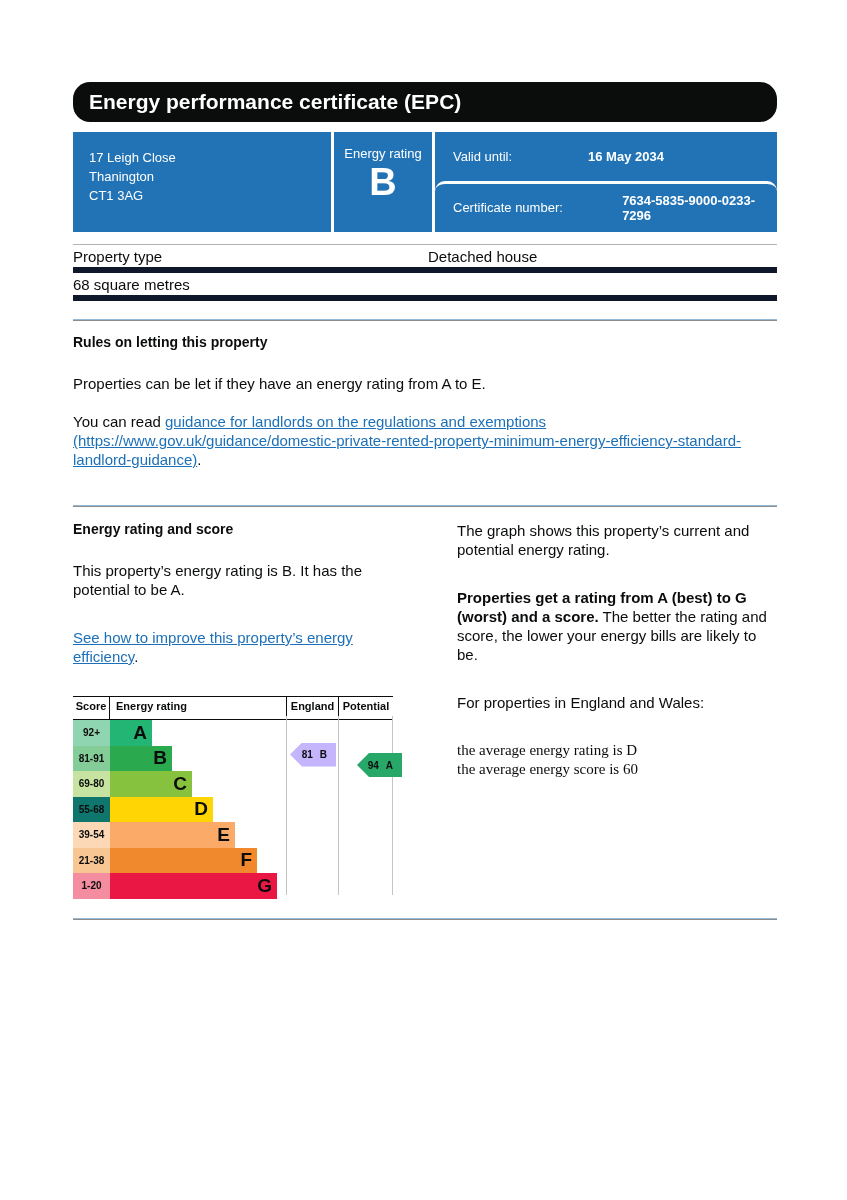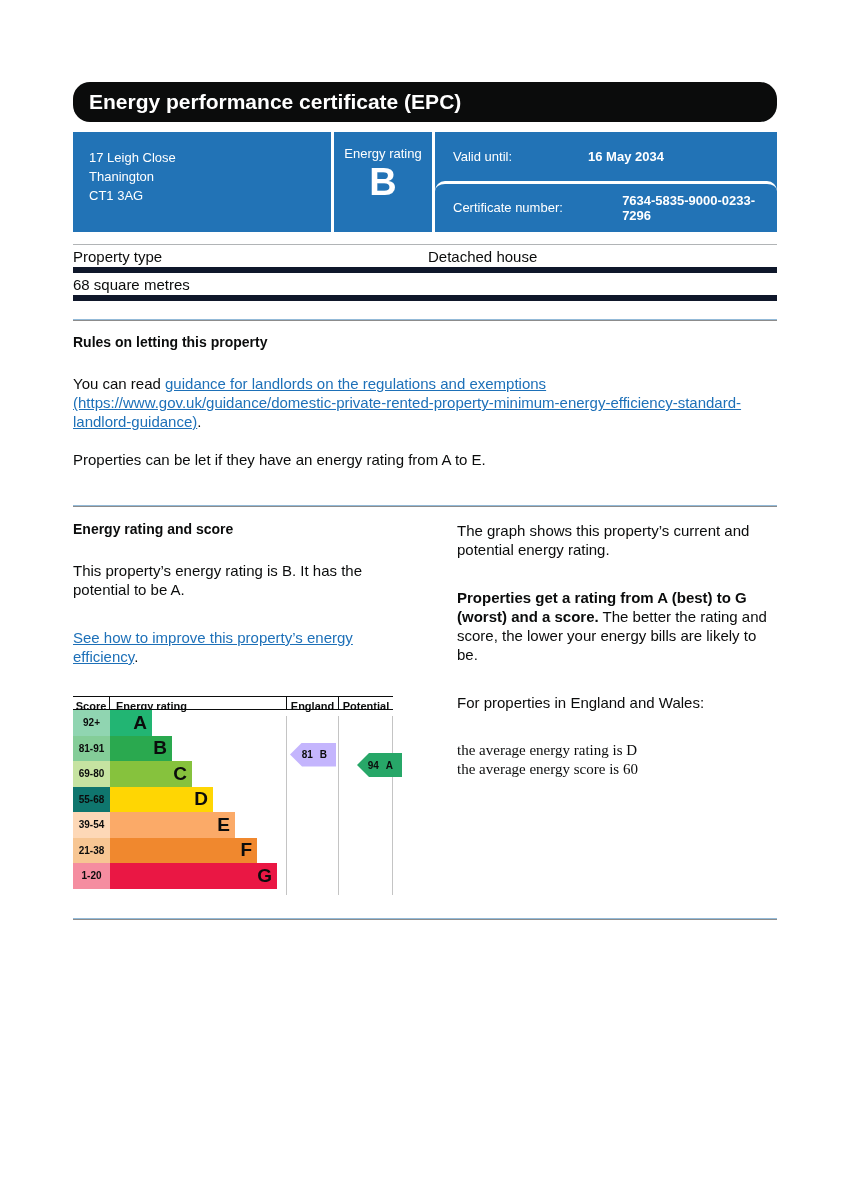--- a/index.html
+++ b/index.html
@@ -109,21 +109,21 @@
   .col-left .p-improve { width: 322px; margin-bottom: 30px; }
   .col-right p { margin-bottom: 29px; }
   .col-right .p-avg { margin-bottom: 0; font-family: Liberation Serif, serif; }
 
   .after-cols { margin-top: 23px; margin-bottom: 0; }
 
   
   .chart { position: relative; width: 320px; height: 199px; font-size: 0; }
   .chart-header {
     display: flex;
-    height: 14px;
+    height: 24px;
     border-top: 1px solid #0b0c0c;
     border-bottom: 1px solid #0b0c0c;
     font-size: 11px;
     font-weight: bold;
     align-items: flex-start;
   }
   .ch-score   { width: 37px;  text-align: center; border-right: 1px solid #0b0c0c; height: 100%; line-height: 18px; }
   .ch-rating  { width: 177px; padding-left: 6px;  border-right: 1px solid #0b0c0c; height: 100%; line-height: 18px; }
   .ch-current { width: 52px;  text-align: center; border-right: 1px solid #0b0c0c; height: 100%; line-height: 18px; }
   .ch-potential { width: 54px; text-align: center; height: 100%; line-height: 18px; }
@@ -195,22 +195,22 @@
       </div>
       <div class="prow">
         <span class="pvalue">68 square metres</span>
       </div>
     </div>
 
     <hr class="section">
 
     <div class="rules">
       <h2>Rules on letting this property</h2>
+      <p>Properties can be let if they have an energy rating from A to E.</p>
       <p><span>You can read </span><a class="link" href="#">guidance for landlords on the regulations and exemptions (https://www.gov.uk/guidance/domestic-private-rented-property-minimum-energy-efficiency-standard-landlord-guidance)</a><span>.</span></p>
-      <p>Properties can be let if they have an energy rating from A to E.</p>
     </div>
 
     <hr class="section">
 
     <div class="cols">
       <div class="col-left">
         <h2>Energy rating and score</h2>
         <p class="p-rating">This property’s energy rating is B. It has the potential to be A.</p>
         <p class="p-improve"><a class="link" href="#">See how to improve this property’s energy efficiency</a><span>.</span></p>
 

